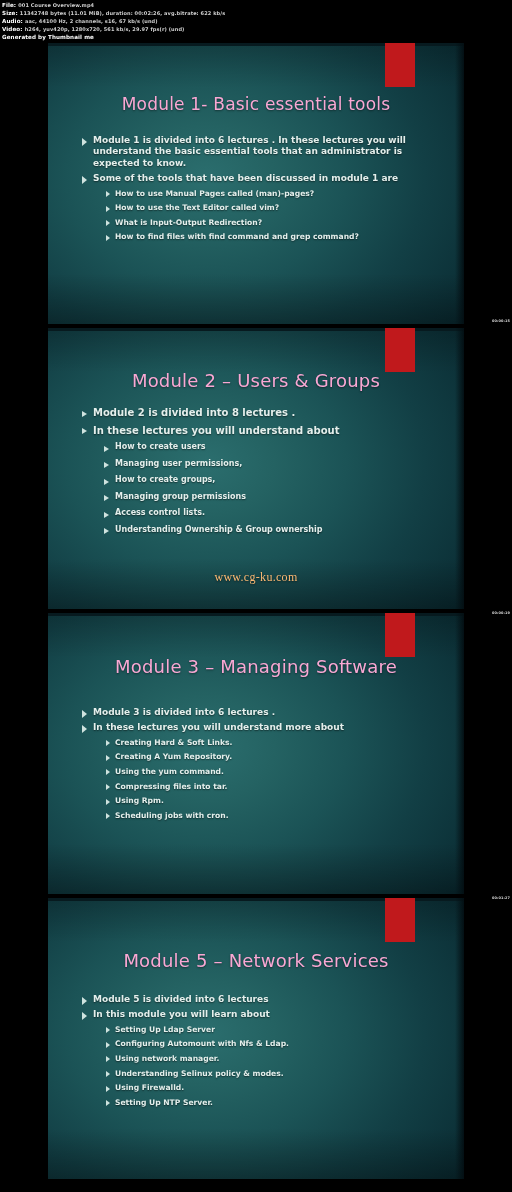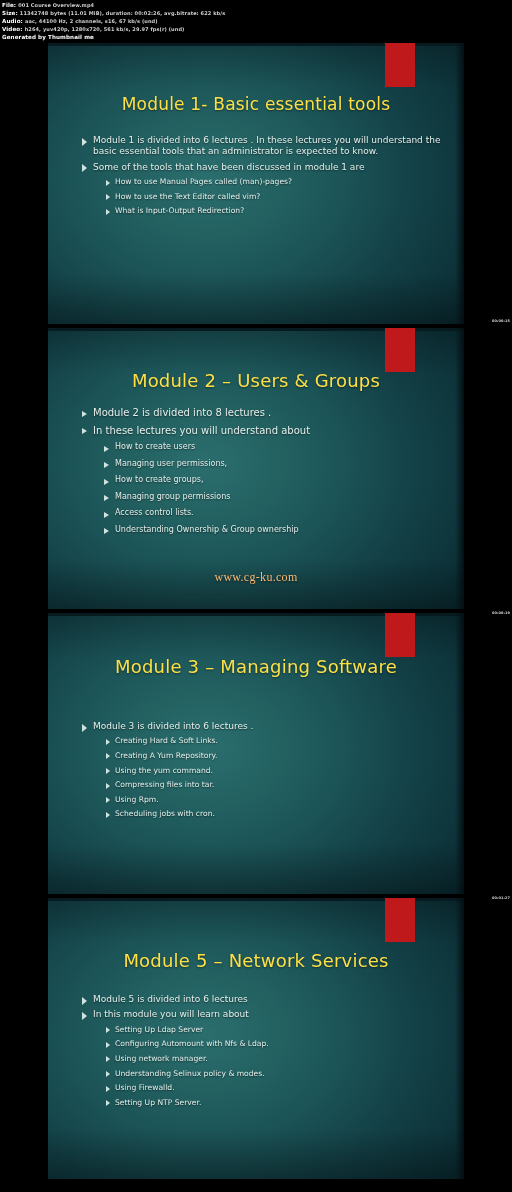--- a/index.html
+++ b/index.html
@@ -107,34 +107,35 @@
     position: absolute;
     inset: 0;
     z-index: 3;
     color: #eaf4f2;
   }
   .slide-title {
     position: absolute;
     left: 0;
     width: 100%;
     text-align: center;
-    color: #fde047;
+    color: #f9a8d4;
     font-weight: 400;
     letter-spacing: 0.2px;
     text-shadow: 0 1px 2px rgba(0,0,0,0.45);
     font-family: "DejaVu Sans", sans-serif;
   }
   .t-size-a { font-size: 17px; top: 51px; }
   .t-size-b { font-size: 18px; top: 42px; }
   .t-size-c { font-size: 18px; top: 43px; }
 
   .bullets {
     position: absolute;
     left: 34px;
     right: 16px;
+    font-weight: bold;
   }
   .b1-pos { top: 92px; }
   .b2-pos { top: 79px; }
   .b3-pos { top: 80px; }
   .b4-pos { top: 96px; }
 
   .bullet {
     display: flex;
     align-items: flex-start;
     color: #e4efec;
@@ -239,20 +240,24 @@
           <span class="txt">How to use Manual Pages called (man)-pages?</span>
         </div>
         <div class="bullet lvl2">
           <span class="tri"></span>
           <span class="txt">How to use the Text Editor called vim?</span>
         </div>
         <div class="bullet lvl2">
           <span class="tri"></span>
           <span class="txt">What is Input-Output Redirection?</span>
         </div>
+        <div class="bullet lvl2">
+          <span class="tri"></span>
+          <span class="txt">How to find files with find command and grep command?</span>
+        </div>
       </div>
     </div>
   </div>
 
   <div class="thumb thumb-1">
     <div class="slide-bg"></div>
     <div class="edge-top"></div>
     <div class="edge-right"></div>
     <div class="accent"></div>
     <div class="slide-inner">
@@ -296,23 +301,27 @@
   </div>
 
   <div class="thumb thumb-2">
     <div class="slide-bg"></div>
     <div class="edge-top"></div>
     <div class="edge-right"></div>
     <div class="accent"></div>
     <div class="slide-inner">
       <div class="slide-title t-size-c">Module 3 – Managing Software</div>
       <div class="bullets b3-pos">
-        <div class="bullet lvl1" style="margin-top:28px">
+        <div class="bullet lvl1" style="margin-top:14px">
           <span class="tri"></span>
           <span class="txt">Module 3 is divided  into 6 lectures .</span>
+        </div>
+        <div class="bullet lvl1">
+          <span class="tri"></span>
+          <span class="txt">In these lectures you will understand  more about</span>
         </div>
         <div class="bullet lvl2">
           <span class="tri"></span>
           <span class="txt">Creating Hard &amp; Soft Links.</span>
         </div>
         <div class="bullet lvl2">
           <span class="tri"></span>
           <span class="txt">Creating A Yum Repository.</span>
         </div>
         <div class="bullet lvl2">

